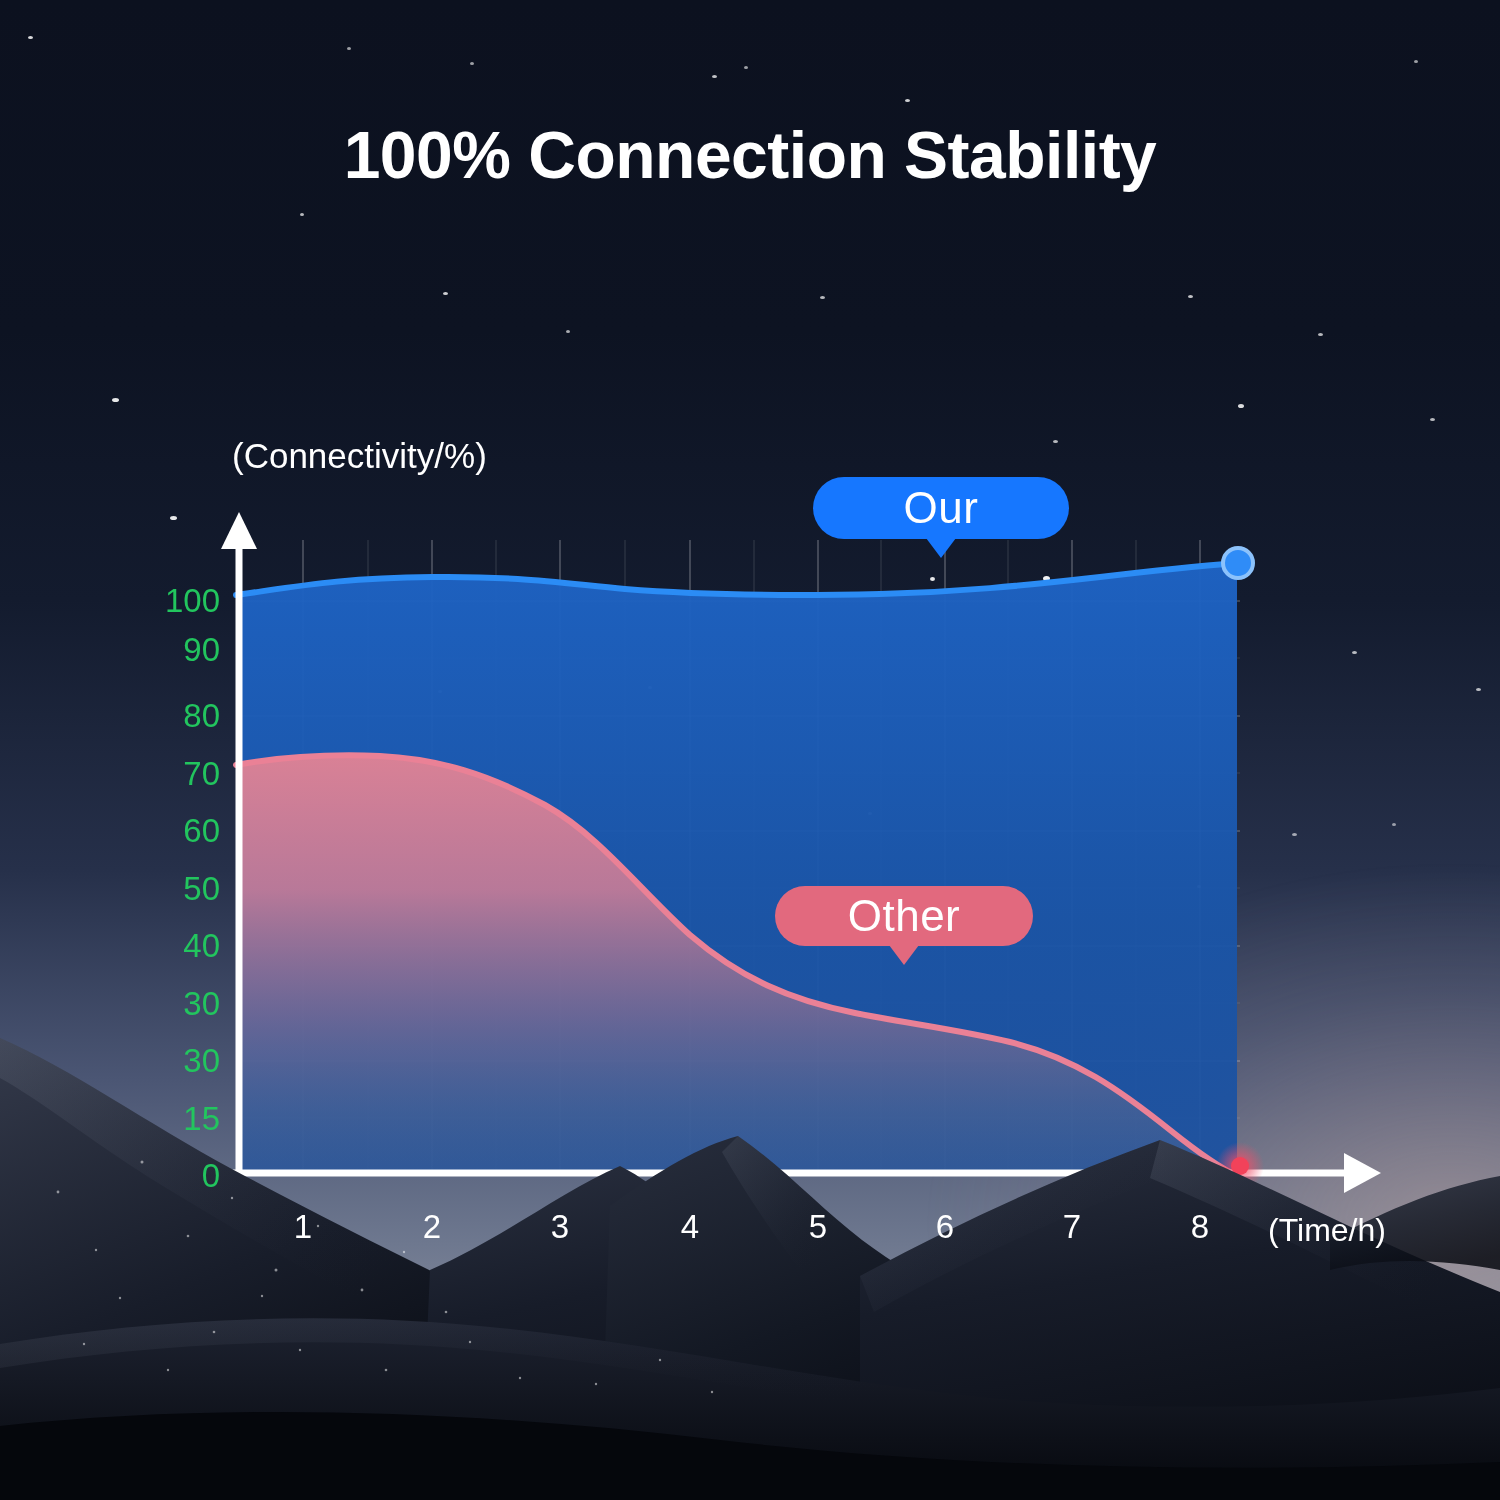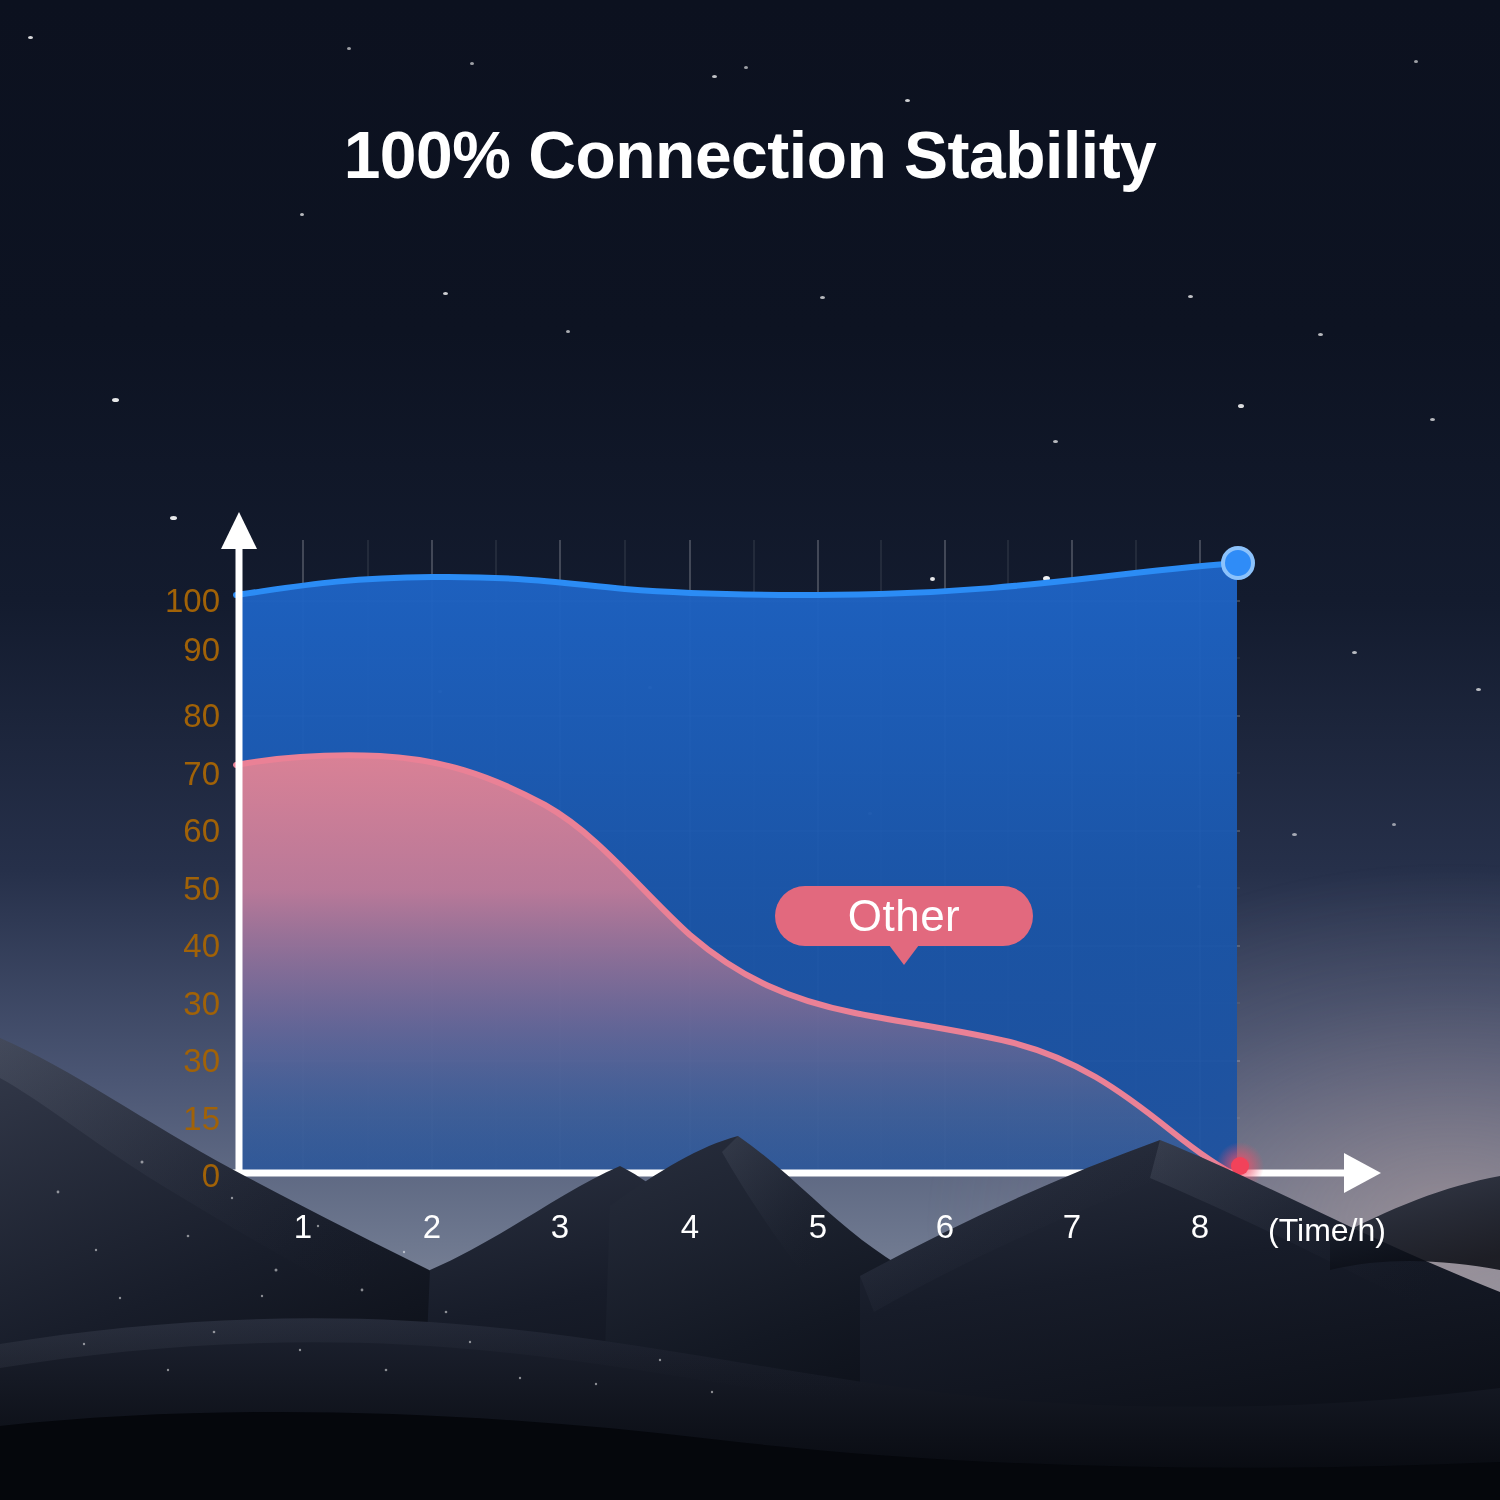--- a/index.html
+++ b/index.html
@@ -43,21 +43,21 @@
   }
   
   .chart-wrap{position:absolute;left:0;top:0;width:1500px;height:1500px;}
   .axis-title-y{
     position:absolute;left:232px;top:436px;color:#fff;font-size:35px;
   }
   .axis-title-x{
     position:absolute;left:1268px;top:1212px;color:#fff;font-size:32px;
   }
   .ytick{
-    position:absolute;right:0;width:80px;text-align:right;color:#a16207;font-size:33px;
+    position:absolute;right:0;width:80px;text-align:right;color:#22c55e;font-size:33px;
     transform:translateY(-50%);
   }
   .ytick-box{position:absolute;left:140px;top:0;width:80px;height:1500px;}
   .xtick{
     position:absolute;color:#fff;font-size:33px;transform:translateX(-50%);
     top:1208px;
   }
   
   .badge{
     position:absolute;border-radius:40px;color:#fff;
@@ -290,20 +290,21 @@
         <circle cx="660" cy="420" r="1.2"></circle>
       <circle cx="712" cy="452" r="1.2"></circle>
         <circle cx="168" cy="430" r="1.2"></circle>
       <circle cx="84" cy="404" r="1.2"></circle>
         <circle cx="262" cy="356" r="1.2"></circle>
     </g>
   </svg>
 
   <div class="title">100% Connection Stability</div>
 
+  <div class="axis-title-y">(Connectivity/%)</div>
   <div class="axis-title-x">(Time/h)</div>
 
   <div class="ytick-box">
     <div class="ytick" style="top:601px;">100</div>
     <div class="ytick" style="top:650px;">90</div>
     <div class="ytick" style="top:716px;">80</div>
     <div class="ytick" style="top:774px;">70</div>
     <div class="ytick" style="top:831px;">60</div>
     <div class="ytick" style="top:889px;">50</div>
     <div class="ytick" style="top:946px;">40</div>
@@ -317,19 +318,23 @@
     <div class="xtick" style="left:303px;">1</div>
     <div class="xtick" style="left:432px;">2</div>
     <div class="xtick" style="left:560px;">3</div>
     <div class="xtick" style="left:690px;">4</div>
     <div class="xtick" style="left:818px;">5</div>
     <div class="xtick" style="left:945px;">6</div>
     <div class="xtick" style="left:1072px;">7</div>
     <div class="xtick" style="left:1200px;">8</div>
   </div>
 
+  <div class="badge" id="badge-our">
+    <span>Our</span>
+    <span class="tail"></span>
+  </div>
 
   <div class="badge" id="badge-other">
     <span>Other</span>
     <span class="tail"></span>
   </div>
 
 </div>
 
 </body></html>

